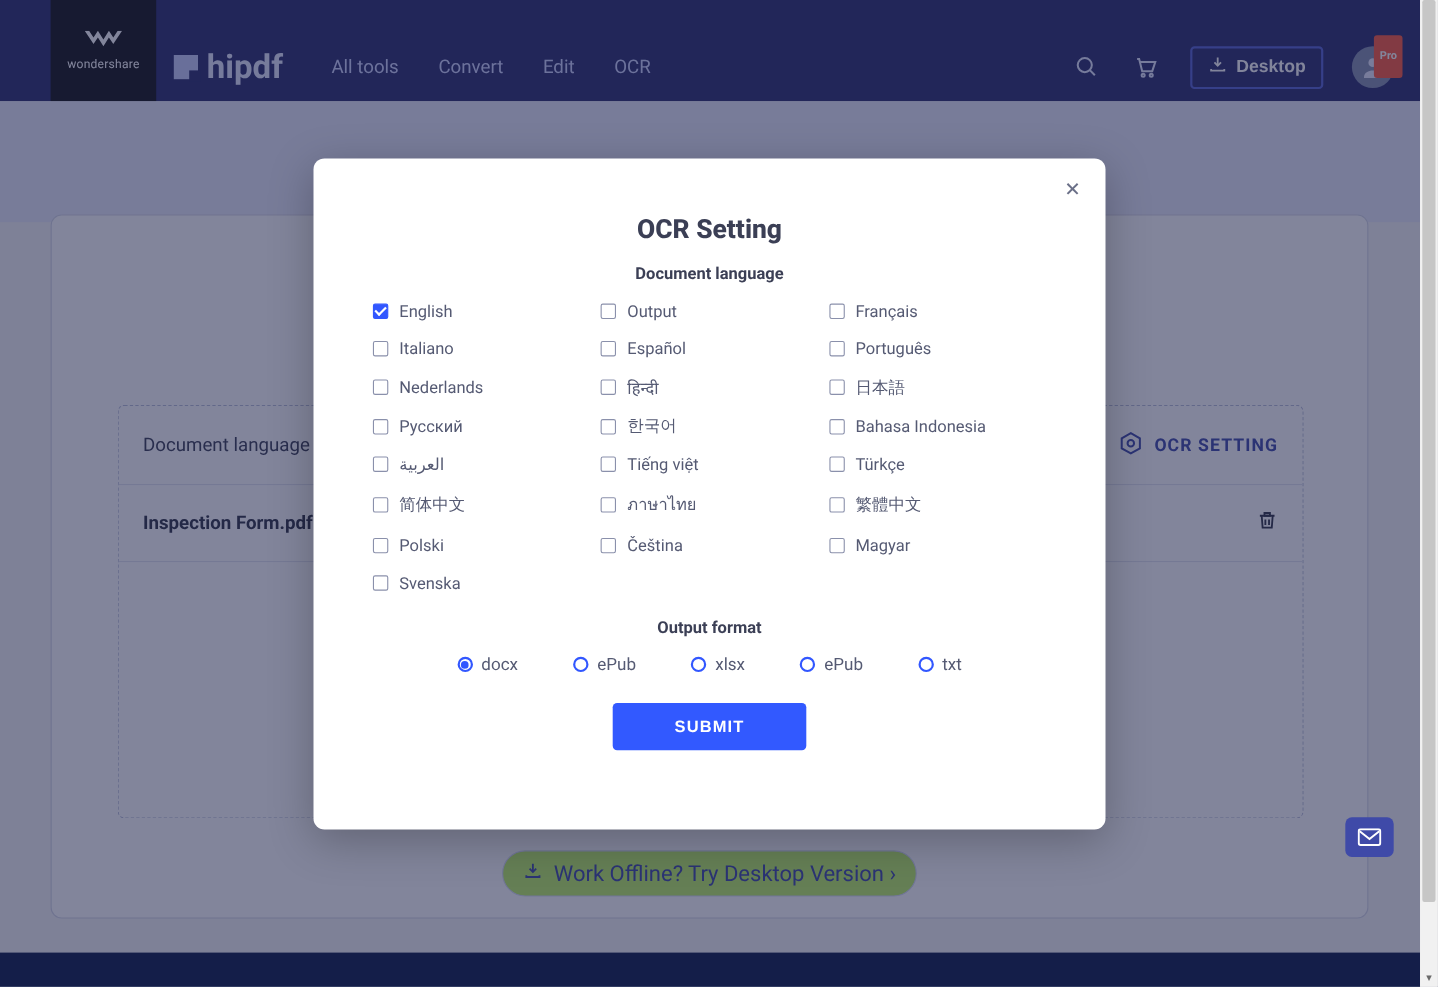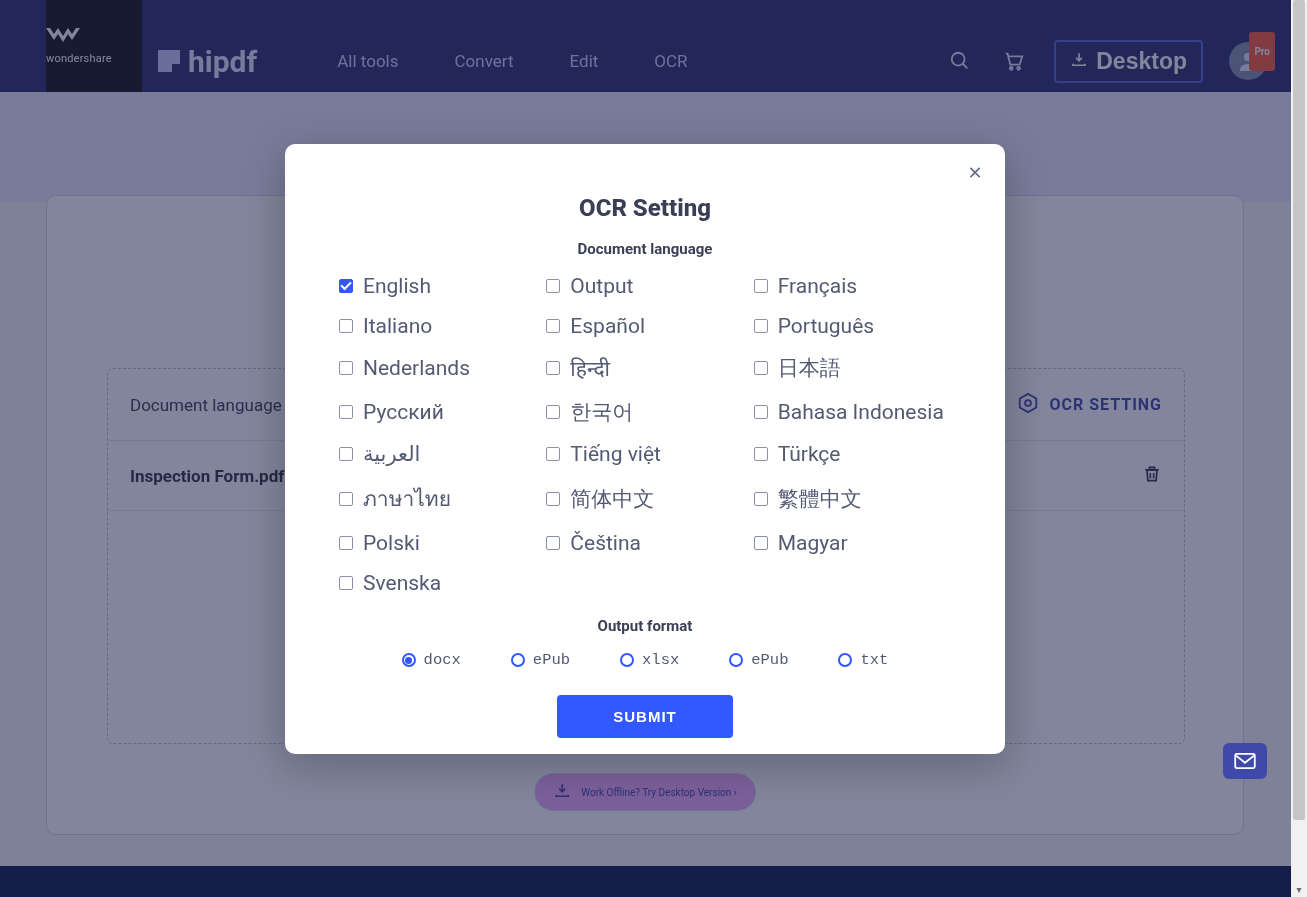--- a/index.html
+++ b/index.html
@@ -25,21 +25,21 @@
     background: #2a2d6e;
   }
   .ws-block {
     position: absolute;
     left: 46px; top: 0;
     width: 96px; height: 92px;
     background: #121214;
     color: #ffffff;
     display: flex;
     flex-direction: column;
-    align-items: flex-start;
+    align-items: center;
     justify-content: center;
     gap: 6px;
   }
   .ws-block .ws-mark svg { display:block; }
   .ws-block .ws-text { font-size: 11px; letter-spacing: 0.2px; color: #fff; }
 
   .nav-bar {
     position: absolute;
     left: 0; right: 0; top: 30px;
     height: 62px;
@@ -53,35 +53,35 @@
     align-items: center;
     gap: 8px;
     margin-right: 44px;
   }
   .brand-icon { width: 22px; height: 22px; background: #c8cefc; position: relative; }
   .brand-icon::after {
     content:"";
     position:absolute; right:-2px; bottom:-2px; width:10px; height:10px; background:#2a2d6e;
   }
   .brand-text { font-size: 30px; font-weight: 700; color: #e5e8ff; }
-  .nav-links { display:flex; gap: 56px; font-size: 17px; margin-left: 36px; }
+  .nav-links { display:flex; gap: 36px; font-size: 17px; }
   .nav-links span { cursor:pointer; }
   .nav-right {
     position: absolute; right: 24px; top: 0; height: 62px;
     display:flex; align-items:center; gap: 26px;
   }
   .icon-btn { color:#e5e8ff; display:flex; align-items:center; justify-content:center; width:28px; height:28px; cursor:pointer;}
   .desktop-btn {
     display:flex; align-items:center; gap:8px;
     border: 2px solid #5864d6;
     border-radius: 4px;
     padding: 6px 14px;
     color: #ffffff;
     font-weight: 700;
-    font-size: 23px;
+    font-size: 16px;
     cursor:pointer;
     background: transparent;
   }
   .avatar {
     width: 38px; height: 38px; border-radius: 50%;
     background: #8690b0;
     display:flex; align-items:center; justify-content:center;
     position: relative;
   }
   .avatar .pro-badge {
@@ -134,25 +134,25 @@
     color:#2f3345;
     font-size: 17px;
     font-weight: 700;
     border-bottom: 1px solid #e2e4ef;
   }
   .trash-icon { cursor:pointer; color:#2f3345; }
 
   .offline-pill {
     position:absolute; left:50%; transform:translateX(-50%);
     top: 577px;
-    background:#f0abfc; color:#3f4aa8;
+    background:#bef264; color:#3f4aa8;
     border-radius: 999px;
     padding: 8px 18px;
     display:flex; align-items:center; gap:10px;
-    font-size: 10px;
+    font-size: 20px;
     cursor:pointer;
     border: 1px solid #d7dbf5;
   }
 
   
   .footer-band {
     position:absolute; left:0; right:0; top:866px; height:40px;
     background:#0d1c4a;
   }
 
@@ -185,21 +185,21 @@
   }
   .section-title {
     text-align:center; font-weight:700; font-size:15px;
     margin: 18px 0 16px;
   }
   .lang-grid {
     display:grid;
     grid-template-columns: 1fr 1fr 1fr;
     column-gap: 10px;
     row-gap: 16px;
-    font-size: 21px;
+    font-size: 15px;
     color:#555a73;
   }
   .chk {
     display:flex; align-items:center; gap:10px;
     cursor:pointer;
   }
   .chk .box {
     width:14px; height:14px; border:1.5px solid #8a90ab; border-radius:2px;
     display:inline-flex; align-items:center; justify-content:center;
     flex:0 0 14px;
@@ -211,21 +211,21 @@
     content:""; width:4px; height:8px; border:solid #fff; border-width:0 2px 2px 0;
     transform: rotate(45deg) translate(-1px,-1px);
   }
 
   .fmt-row {
     display:flex; justify-content:center; gap:50px;
     margin-top: 12px;
     font-size: 15.5px;
     color:#555a73;
   }
-  .rd { display:flex; align-items:center; gap:8px; cursor:pointer;font-family:Liberation Mono, monospace; }
+  .rd { display:flex; align-items:center; gap:8px; cursor:pointer; }
   .rd .dot {
     width:14px; height:14px; border:2px solid #3257ff; border-radius:50%;
     display:inline-flex; align-items:center; justify-content:center;
     flex:0 0 14px;
   }
   .rd.sel .dot::after {
     content:""; width:7px; height:7px; background:#3257ff; border-radius:50%;
   }
 
   .submit-btn {
@@ -438,25 +438,25 @@
           <span class="box"></span>
           <span>Tiếng việt</span>
         </label>
       <label class="chk">
           <span class="box"></span>
           <span>Türkçe</span>
         </label>
 
       <label class="chk">
           <span class="box"></span>
+          <span>简体中文</span>
+        </label>
+      <label class="chk">
+          <span class="box"></span>
           <span>ภาษาไทย</span>
-        </label>
-      <label class="chk">
-          <span class="box"></span>
-          <span>简体中文</span>
         </label>
 
       <label class="chk">
           <span class="box"></span>
           <span>繁體中文</span>
         </label>
       <label class="chk">
           <span class="box"></span>
           <span>Polski</span>
         </label>

